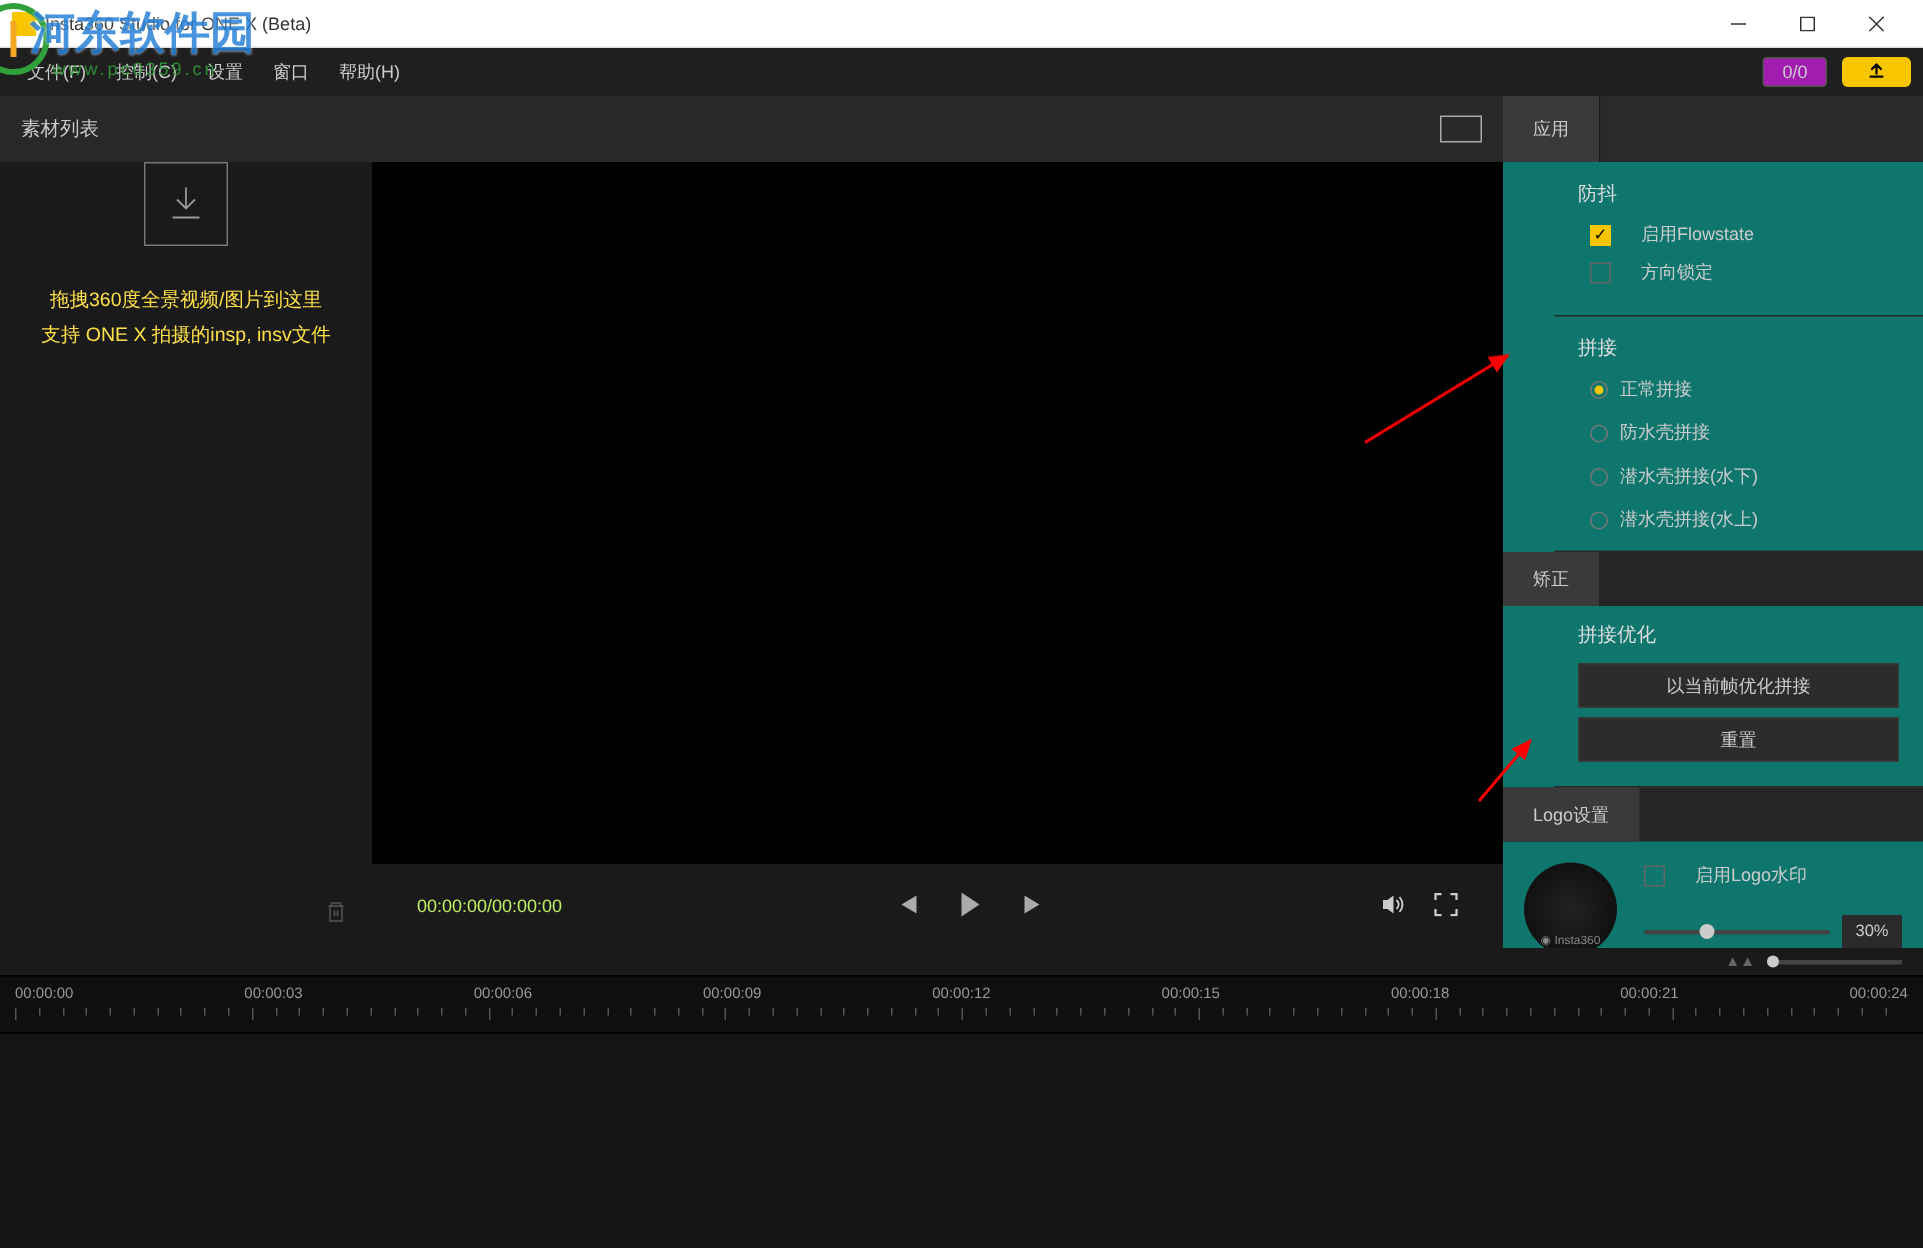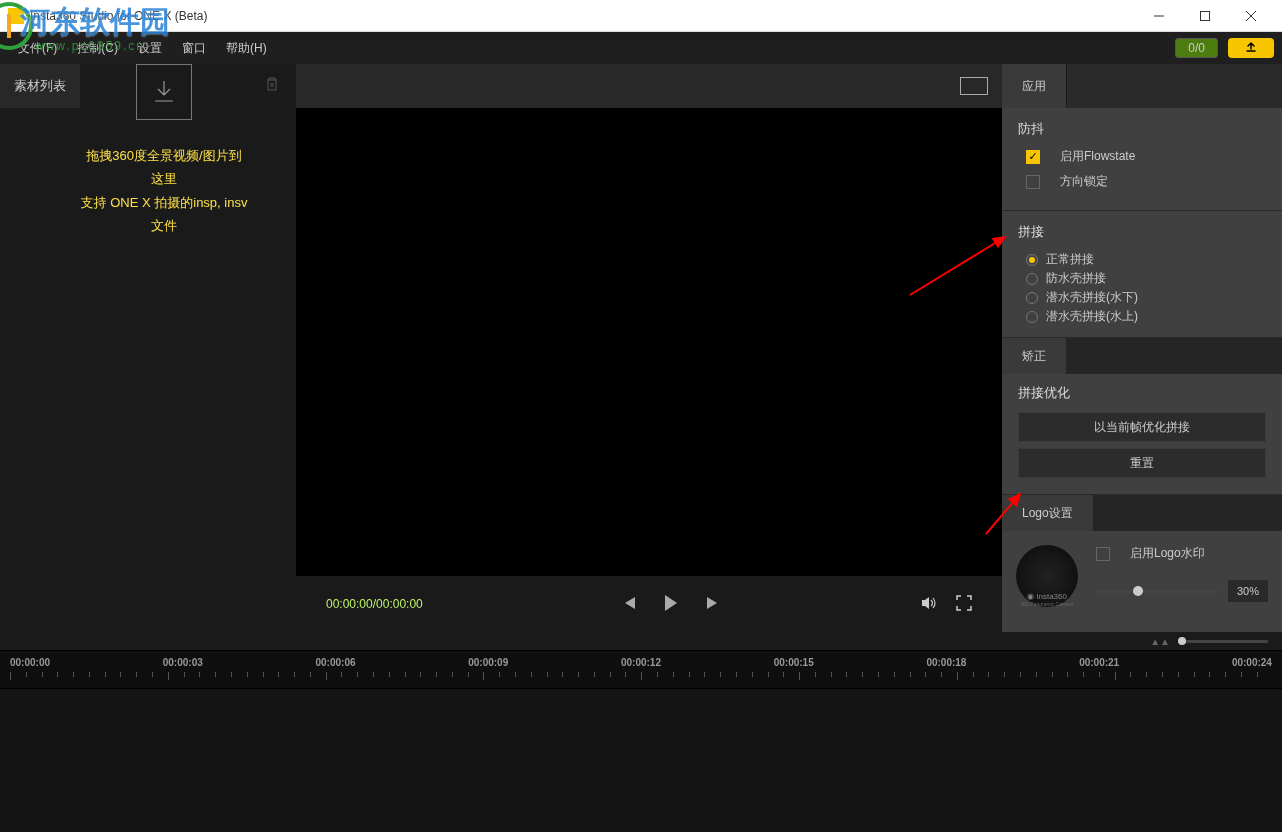--- a/index.html
+++ b/index.html
@@ -7,57 +7,57 @@
 
 .titlebar { height: 32px; background: #fff; display: flex; align-items: center; padding: 0 8px; color: #333; font-size: 12px; border-bottom: 1px solid #ddd; }
 .titlebar .app-icon { width: 16px; height: 16px; background: #333; margin-right: 6px; border-radius: 2px; display:flex; align-items:center; justify-content:center; }
 .titlebar .win-controls { margin-left: auto; display: flex; gap: 0; }
 .titlebar .win-btn { width: 46px; height: 30px; display: flex; align-items: center; justify-content: center; color: #333; cursor: pointer; }
 .titlebar .win-btn svg { width:10px; height:10px; }
 
 .menubar { height: 32px; background: #1f1f1f; display: flex; align-items: center; padding: 0 8px; color: #ccc; font-size: 12px; position: relative; }
 .menubar .menu-item { padding: 4px 10px; cursor: pointer; }
 .menubar .right { margin-left: auto; display: flex; align-items: center; gap: 10px; }
-.counter { background: #4d7c0f; border: 1px solid #555; padding: 2px 12px; border-radius: 3px; color: #ccc; font-size: 12px; }
+.counter { background: #a21caf; border: 1px solid #555; padding: 2px 12px; border-radius: 3px; color: #ccc; font-size: 12px; }
 .export-btn { background: #f7c600; border-radius: 4px; padding: 3px 16px; color: #000; cursor: pointer; display:flex; align-items:center; }
 
 .watermark { position: absolute; top: -30px; left: -15px; pointer-events: none; z-index:100; }
 .wm-text1 { font-size: 30px; font-weight: bold; color: #2a83d8; text-shadow: 0 0 2px #fff; opacity:0.85;}
 .wm-text2 { font-size: 12px; color: #2fa03a; letter-spacing: 2px; margin-top:-4px; margin-left:12px; opacity:0.85;}
 .wm-circle { width:48px; height:48px; border:4px solid #2fa03a; border-radius:50%; position:absolute; left:0; top:0; }
 .wm-circle::after { content:''; position:absolute; width:4px; height:24px; background:#f5a623; left:50%; top:50%; transform:translate(-50%,-50%); }
 
 .main { display: flex; height: 568px; }
-.sidebar { width: 296px; background: #1a1a1a; display: flex; flex-direction: row; }
+.sidebar { width: 248px; background: #1a1a1a; display: flex; flex-direction: column; }
 .sidebar-header { height: 44px; background: #282828; display: flex; align-items: center; padding: 0 14px; color: #ccc; font-size: 13px; }
 .sidebar-content { flex:1; display:flex; flex-direction:column; align-items:center; justify-content:flex-start; color:#fde047; font-size:13px; text-align:center; line-height:1.8; }
 .drop-box { width:56px; height:56px; border:1px solid #777; margin-bottom:24px; display:flex; align-items:center; justify-content:center; }
 .sidebar-footer { height:44px; display:flex; justify-content:flex-end; align-items:center; padding:0 16px; }
 .trash-icon { color:#555; cursor:pointer; }
 
 .preview-panel { flex:1; background:#1a1a1a; display:flex; flex-direction:column; position:relative; }
 .preview-top { height:44px; display:flex; justify-content:flex-end; align-items:center; padding:0 14px; background:#282828;}
 .aspect-box { width:28px; height:18px; border:1.5px solid #aaa; }
 .preview-area { flex:1; background:#000; margin:0 0; }
 .preview-controls { height:56px; display:flex; align-items:center; padding:0 30px; color:#bef264; font-size:12px; }
 .preview-controls .time { flex:0 0 auto; }
 .preview-controls .center-controls { flex:1; display:flex; justify-content:center; gap:20px; align-items:center; }
 .preview-controls .right-controls { display:flex; gap:18px; align-items:center; }
 .play-btn, .prev-btn, .next-btn, .vol-btn, .fs-btn { cursor:pointer; color:#aaa; }
 
-.right-panel { width:280px; background:#404040; color:#ccc; font-size:12px; overflow-y:auto; }
+.right-panel { width:280px; background:#0f766e; color:#ccc; font-size:12px; overflow-y:auto; }
 .rp-tab { height:44px; background:#2a2a2a; display:flex; }
 .rp-tab-item { padding:0 20px; display:flex; align-items:center; background:#3a3a3a; border-right:1px solid #1a1a1a; }
-.rp-section { padding:12px 16px; border-bottom:1px solid #2a2a2a; }
+.rp-section { padding:12px 16px; border-bottom:1px solid #2a2a2a;margin-left:34px; }
 .rp-section-title { color:#ddd; margin-bottom:10px; font-size:13px; }
 .rp-check { display:flex; align-items:center; gap:20px; margin-bottom:8px; padding-left:8px; }
 .rp-check .cb { width:14px; height:14px; border:1px solid #666; display:flex; align-items:center; justify-content:center; }
 .rp-check .cb.checked { background:#f7c600; border-color:#f7c600; }
 .rp-check .cb.checked::after { content:'✓'; color:#000; font-size:11px; }
-.rp-radio-group { display:flex; flex-direction:column; gap:2px; padding-left:8px; }
+.rp-radio-group { display:flex; flex-direction:column; gap:12px; padding-left:8px; }
 .rp-radio { display:flex; align-items:center; gap:8px; }
 .rp-radio .rb { width:12px; height:12px; border:1px solid #777; border-radius:50%; display:flex; align-items:center; justify-content:center; }
 .rp-radio .rb.checked::after { content:''; width:6px; height:6px; border-radius:50%; background:#f7c600; }
 .rp-btn-tab { height:36px; display:flex; background:#252525; }
 .rp-btn-tab-item { padding:0 20px; display:flex; align-items:center; background:#3a3a3a; }
 .rp-action-btn { height:30px; background:#2c2c2c; border:1px solid #3a3a3a; display:flex; align-items:center; justify-content:center; margin:6px 8px; cursor:pointer; }
 .logo-section { padding:14px; }
 .logo-preview { display:flex; gap:18px; align-items:flex-start; }
 .logo-circle { width:62px; height:62px; border-radius:50%; background:radial-gradient(circle, #222 0%, #111 70%); display:flex; flex-direction:column; align-items:center; justify-content:flex-end; color:#888; font-size:7px; }
 .logo-right { flex:1; }
@@ -65,21 +65,21 @@
 .slider-track { flex:1; height:3px; background:#444; position:relative; border-radius:2px;}
 .slider-thumb { position:absolute; width:10px; height:10px; background:#ccc; border-radius:50%; top:-4px; }
 .slider-val { width:40px; height:22px; background:#2a2a2a; display:flex; align-items:center; justify-content:center; font-size:11px; }
 
 .timeline-mini { height:18px; background:#1a1a1a; display:flex; justify-content:flex-end; align-items:center; padding:0 14px; gap:8px; }
 .timeline-mini .mini-slider { width:90px; height:3px; background:#444; position:relative; }
 .timeline-mini .mini-thumb { position:absolute; width:8px; height:8px; background:#ccc; border-radius:50%; top:-3px; left:0; }
 .mini-icon { color:#666; font-size:10px; }
 
 .timeline-ruler { height:38px; background:#0f0f0f; position:relative; color:#999; font-size:10px; border-top:1px solid #000; }
-.ruler-labels { display:flex; justify-content:space-between; padding:6px 10px 0;font-weight:bold; }
+.ruler-labels { display:flex; justify-content:space-between; padding:6px 10px 0; }
 .ruler-ticks { position:absolute; bottom:8px; left:10px; right:10px; height:8px; display:flex; }
 .ruler-tick { flex:1; border-left:1px solid #555; height:5px; }
 
 .timeline-tracks { height:144px; background:#141414; border-top:1px solid #000; }
 
 .red-arrow { position:absolute; pointer-events:none; }
 </style>
 </head>
 <body>
 

